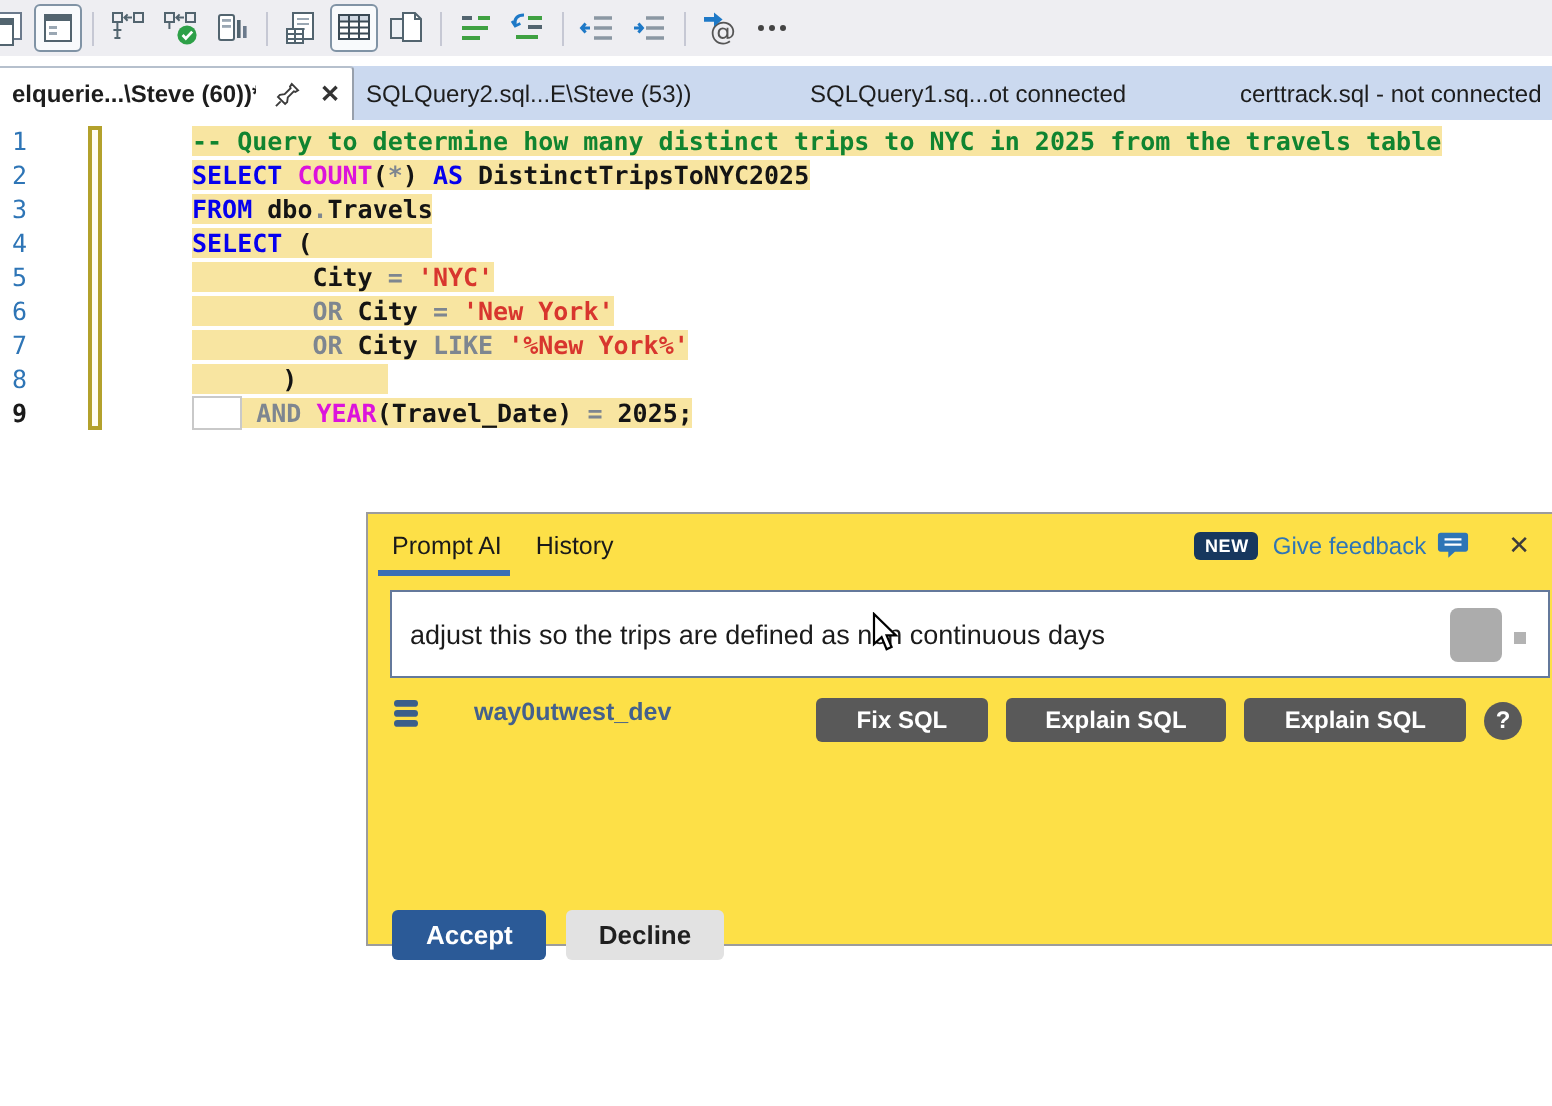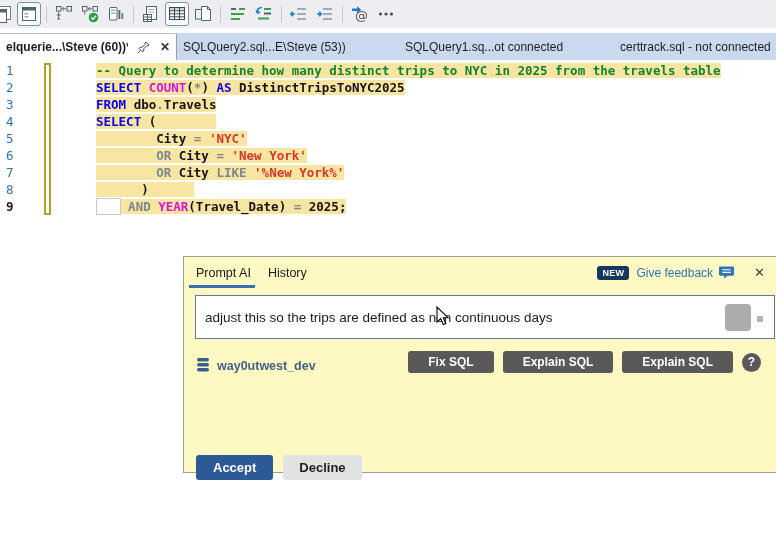--- a/index.html
+++ b/index.html
@@ -39,40 +39,40 @@
   .lead-box{background:#fff;border:1px solid #c9c9c9;}
   .tok-cm{color:#108430}
   .tok-kw{color:#0600EE}
   .tok-fn{color:#DC13DC}
   .tok-id{color:#141414}
   .tok-op{color:#7E8690}
   .tok-str{color:#D8362E}
   .tok-ws{color:#141414}
 
   
-  #prompt-panel{position:absolute;left:183px;top:256px;width:593px;height:217px;background:#fef9c3;
+  #prompt-panel{position:absolute;left:183px;top:256px;width:593px;height:217px;background:#fde047;
     border:1px solid #9c9c9c;border-right:none;box-sizing:border-box;}
   .pp-header{display:flex;align-items:center;height:31px;padding:0 11px 0 12px;position:relative;}
   .pp-tab{margin-right:17px;color:#1a1a1a;font-size:12.5px;}
   .pp-underline{position:absolute;left:5px;top:28px;width:66px;height:3px;background:#3B6FB5;}
   .pp-right{margin-left:auto;display:flex;align-items:center;}
   .new-badge{background:#17375E;color:#fff;font-size:9px;font-weight:bold;padding:2px 5px;
     border-radius:3px;letter-spacing:.3px;}
   .feedback-link{color:#2E75B6;font-size:12px;margin:0 5px 0 7px;}
   .pp-close{margin-left:19px;color:#3c3c3c;font-size:13px;}
 
   .pp-input-wrap{position:absolute;left:11px;top:38px;width:580px;height:44px;box-sizing:border-box;
     border:1px solid #64799B;background:#fff;}
   .pp-input{width:100%;height:100%;border:none;outline:none;background:transparent;
     font-family:"Liberation Sans",sans-serif;font-size:13.5px;color:#1b1b1b;padding:0 70px 0 9px;
     box-sizing:border-box;}
   .send-box{position:absolute;right:23px;top:8px;width:26px;height:27px;background:#ACACAC;border-radius:4px;}
   .send-dot{position:absolute;right:11px;top:20px;width:6px;height:6px;background:#B3B3B3;}
 
-  .pp-dbrow{position:absolute;left:12px;top:92px;right:15px;height:24px;display:flex;align-items:flex-end;}
+  .pp-dbrow{position:absolute;left:12px;top:92px;right:15px;height:24px;display:flex;align-items:flex-start;gap:20px;}
   .db-label{color:#44608C;font-weight:bold;font-size:12.5px;margin-left:7px;}
   .pp-actions{margin-left:auto;display:flex;align-items:center;gap:9px;}
   .action-btn{background:#595959;color:#fff;font-weight:bold;font-size:12px;padding:4px 20px;
     border-radius:3px;white-space:nowrap;}
   .help-circle{width:19px;height:19px;border-radius:50%;background:#595959;color:#fff;font-size:12px;
     font-weight:bold;display:flex;align-items:center;justify-content:center;}
 
   .pp-response{position:absolute;left:14px;top:138px;color:#3E6096;font-size:13px;}
   .pp-buttons{position:absolute;left:12px;top:182px;display:flex;gap:10px;margin-top:16px;}
   .accept-btn{background:#2B5A97;color:#fff;font-weight:bold;font-size:13px;padding:5px 17px;border-radius:3px;}

